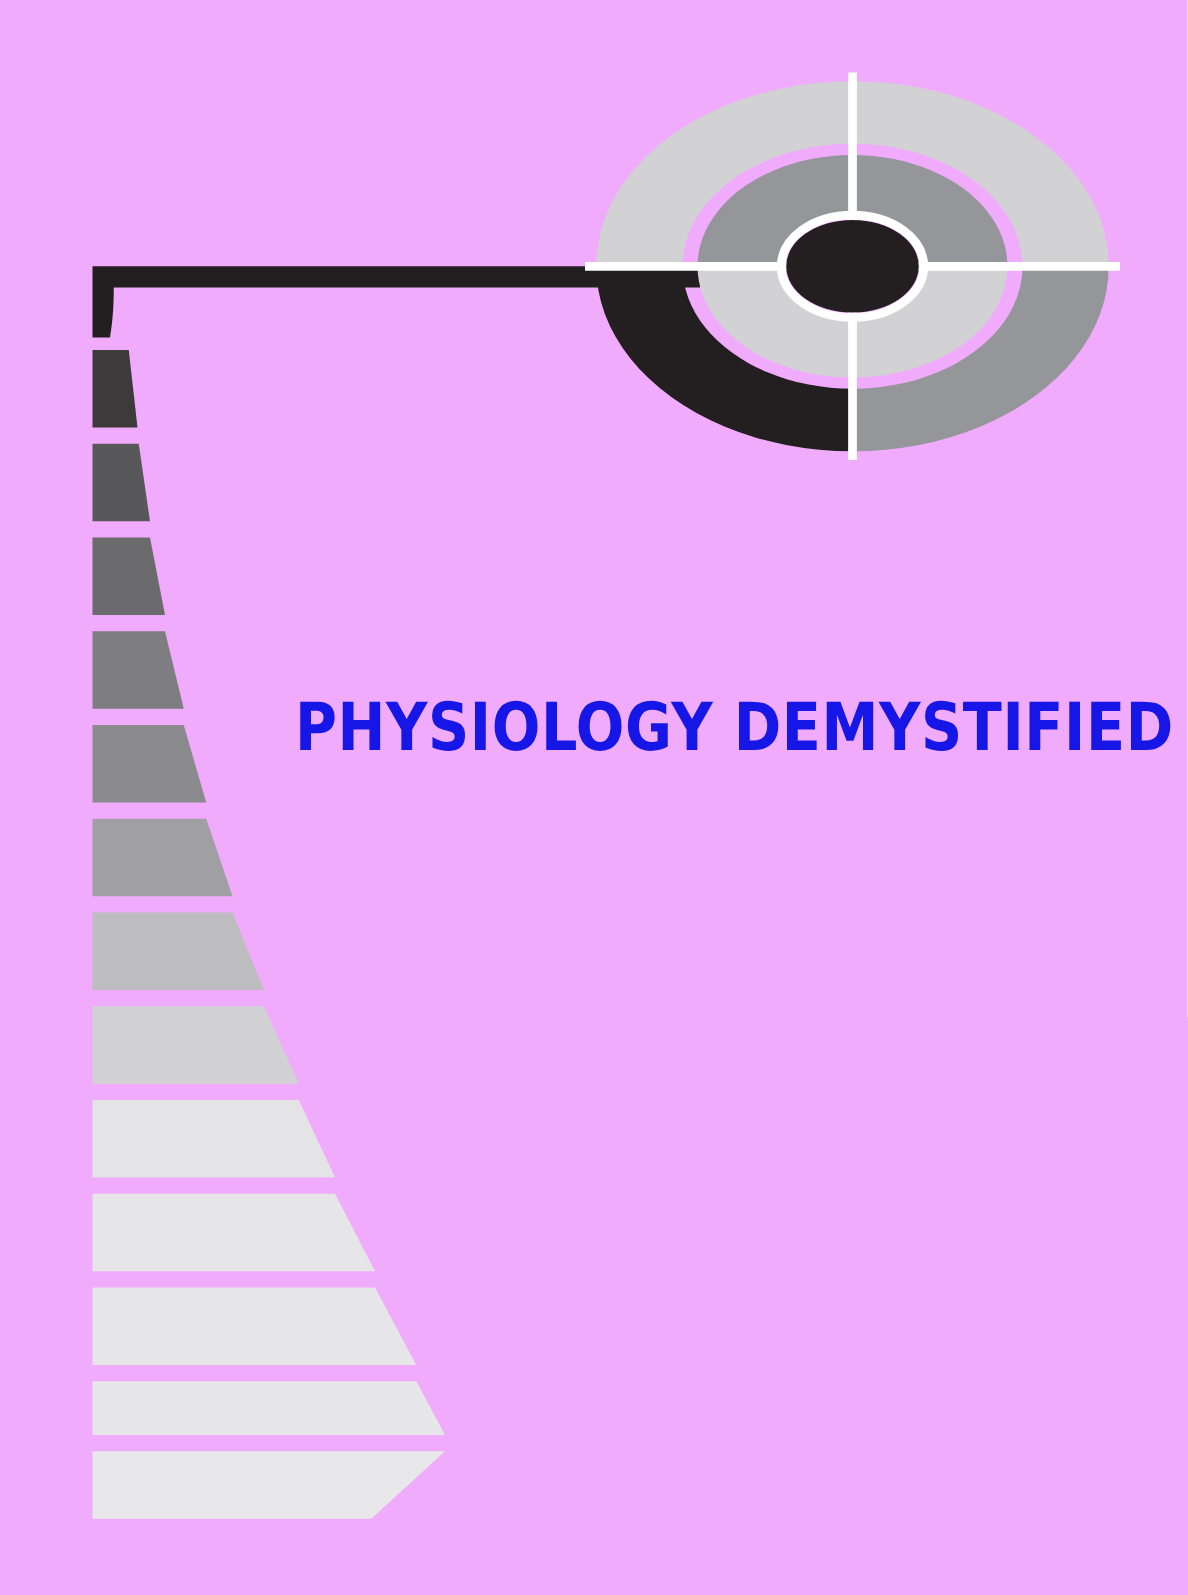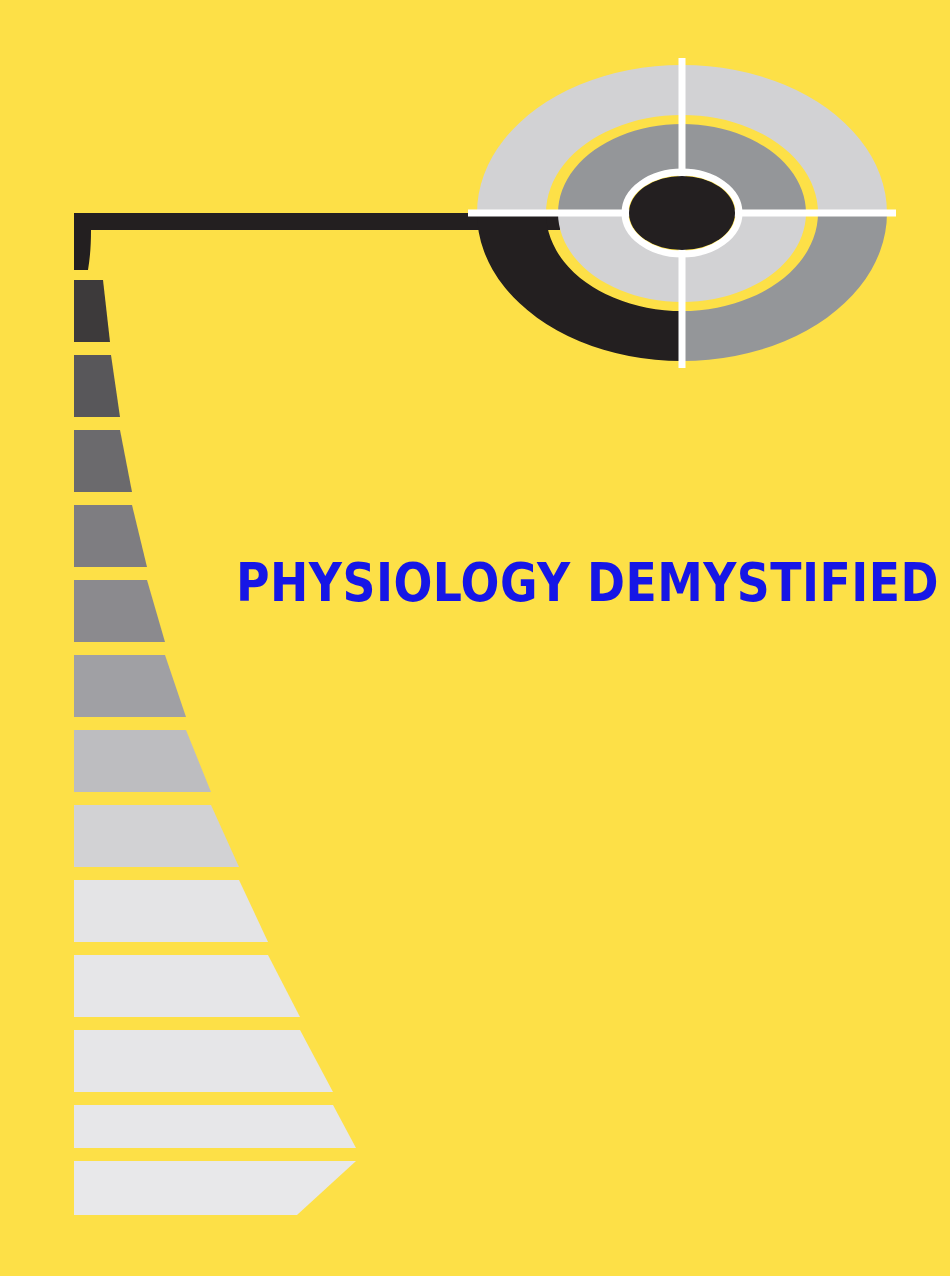--- a/index.html
+++ b/index.html
@@ -12,21 +12,21 @@
     height: 1276px;
     position: relative;
     overflow: hidden;
     font-family: "Liberation Sans", sans-serif;
   }
   #cover {
     position: absolute;
     left: 0; top: 0;
     width: 950px;
     height: 1276px;
-    background: #fde047;
+    background: #f0abfc;
   }
   #art {
     position: absolute;
     left: 0; top: 0;
     width: 950px;
     height: 1276px;
     display: block;
   }
   #title-layer {
     position: absolute;

